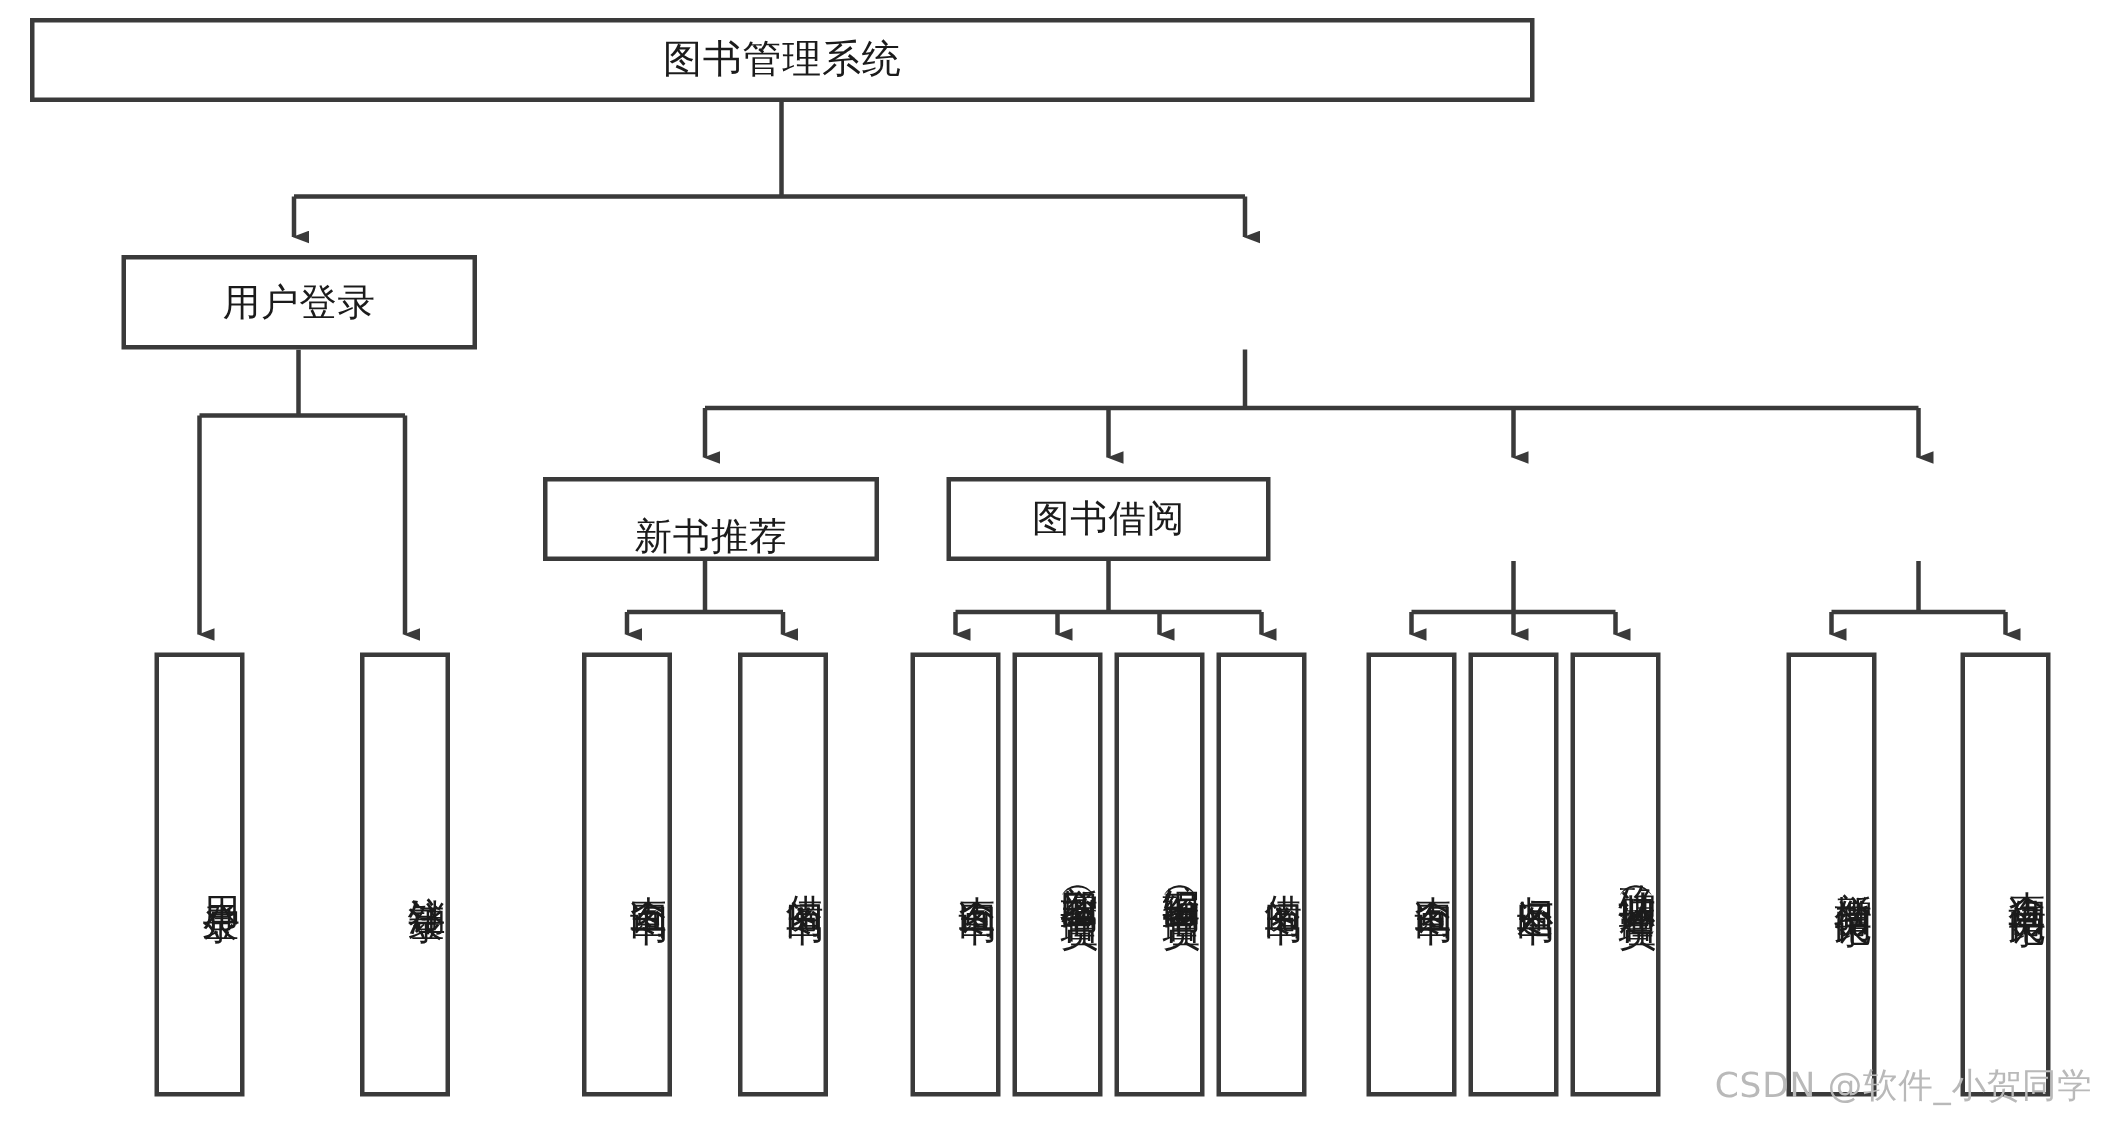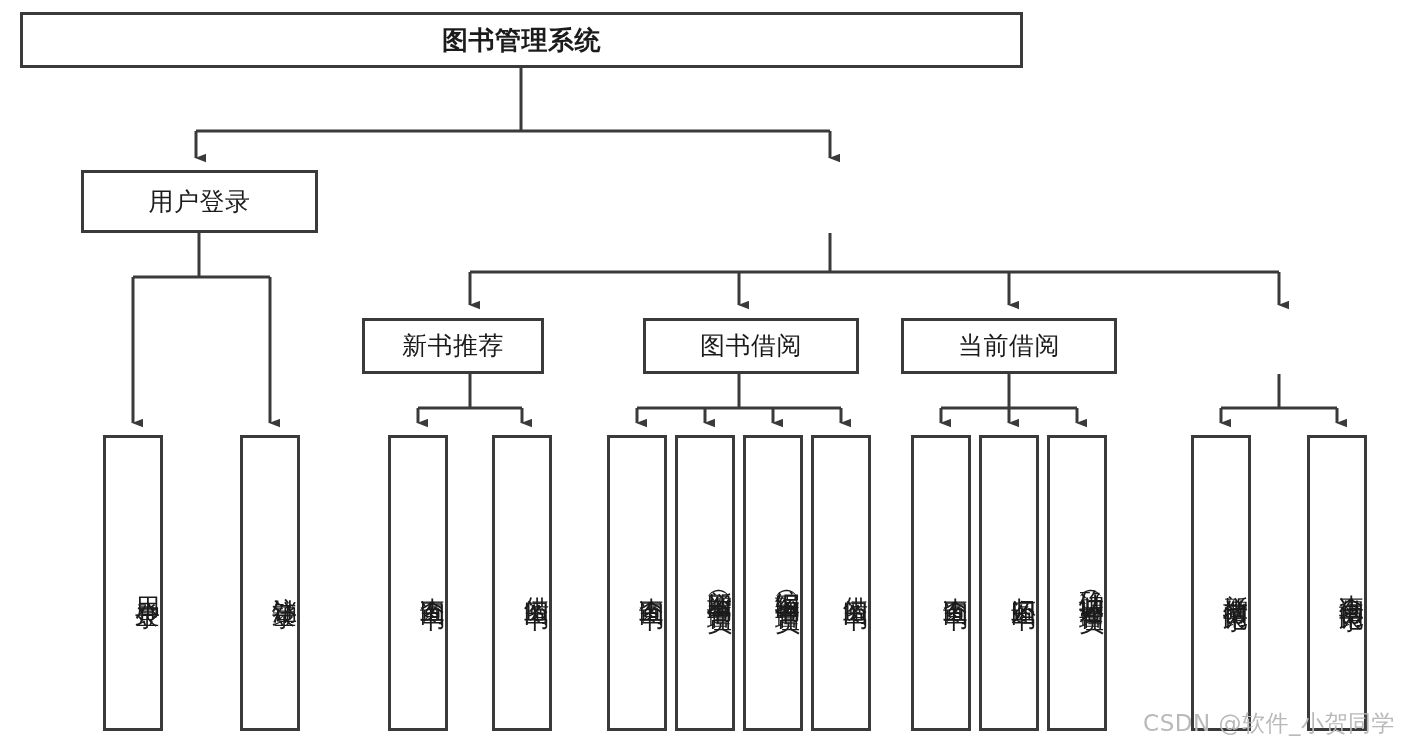--- a/index.html
+++ b/index.html
@@ -51,21 +51,20 @@
     align-items: flex-start;
     justify-content: center;
   }
   .node.v > span {
     writing-mode: vertical-rl;
     text-orientation: upright;
     white-space: nowrap;
   }
   .node.title {
     font-size: 26px;
-    font-weight: bold;
   }
   #watermark {
     position: absolute;
     right: 10px;
     bottom: 8px;
     font-size: 23px;
     color: #b9b9b9;
     letter-spacing: 0.5px;
     z-index: 5;
     white-space: nowrap;
@@ -127,28 +126,25 @@
   </svg>
 
   <div class="node h title" style="left:20px; top:12px; width:1003px; height:56px;">
     <span>图书管理系统</span>
   </div>
 
   <div class="node h" style="left:81px; top:170px; width:237px; height:63px;">
     <span>用户登录</span>
   </div>
 
-  <div class="node h" style="left:362px; top:318px; width:182px; height:56px;">
+  <div class="node h" style="left:362px; top:318px; width:224px; height:56px;align-items:flex-end;">
     <span>新书推荐</span>
   </div>
-  <div class="node h" style="left:631px; top:318px; width:216px; height:56px;margin-left:12px;">
+  <div class="node h" style="left:631px; top:318px; width:216px; height:56px;">
     <span>图书借阅</span>
-  </div>
-  <div class="node h" style="left:901px; top:318px; width:216px; height:56px;">
-    <span>当前借阅</span>
   </div>
 
   <div class="node v" style="left:103px; top:435px; width:60px; height:296px;">
     <span>用户登录</span>
   </div>
   <div class="node v" style="left:240px; top:435px; width:60px; height:296px;">
     <span>注销登录</span>
   </div>
 
   <div class="node v" style="left:388px; top:435px; width:60px; height:296px;">

